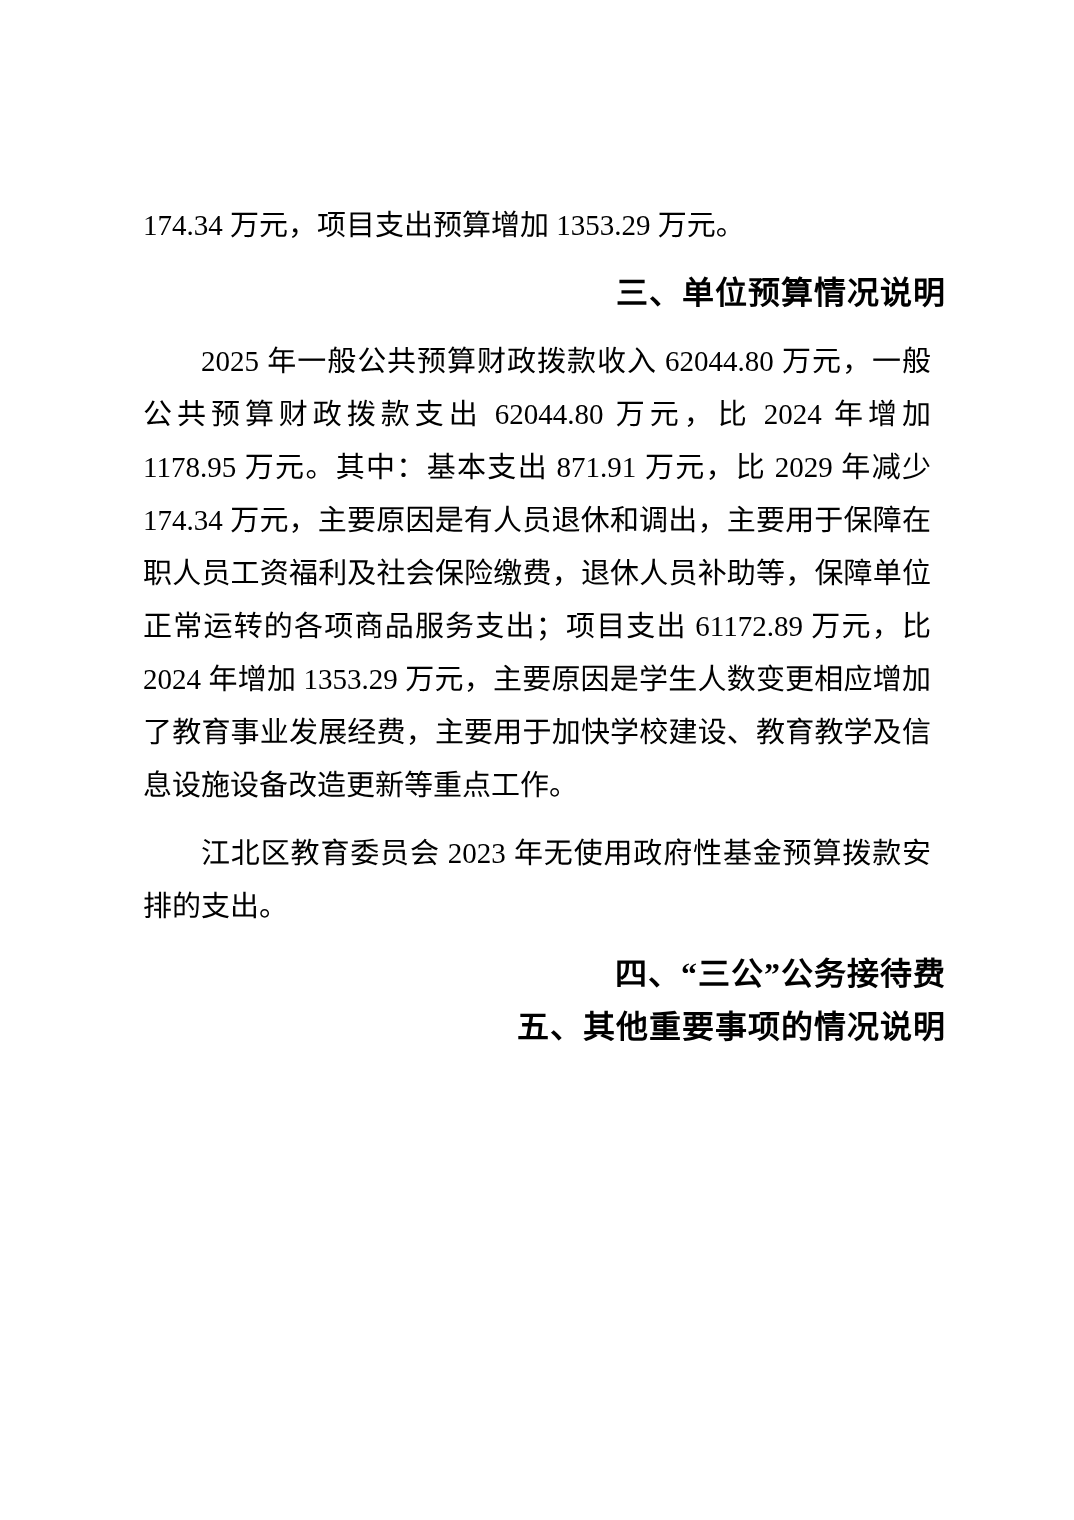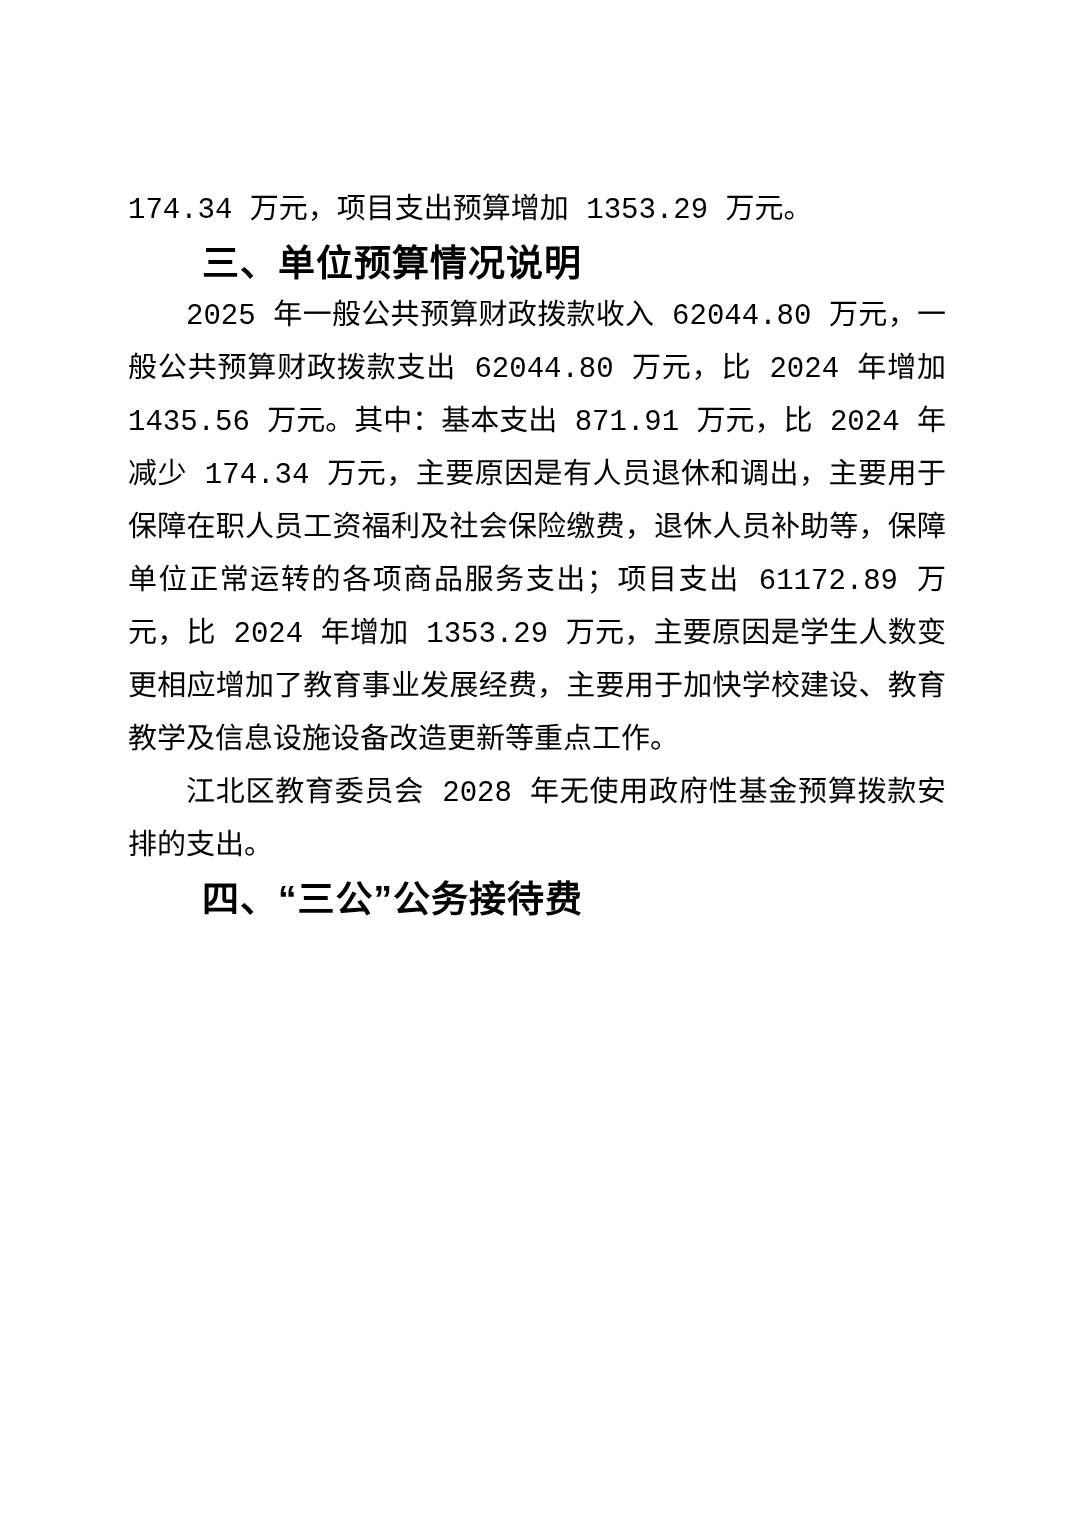--- a/index.html
+++ b/index.html
@@ -27,50 +27,50 @@
     top: 184px;
     width: 818px;
     color: #000000;
     font-family: "Liberation Serif", "DejaVu Serif", serif;
     font-size: 29px;
     line-height: 53px;
     text-align: justify;
     text-justify: inter-character;
   }
   .para {
-    margin: 0;
+    margin: 15px;
     text-indent: 2em;
-    font-family: Liberation Mono, monospace;
   }
   .para.no-indent {
     text-indent: 0;
   }
   .heading {
     margin: 0;
     text-indent: 2em;
-    font-family: Liberation Sans, sans-serif;
+    font-family: Liberation Serif, serif;
     font-weight: 700;
-    font-size: 37px;
+    font-size: 32px;
     line-height: 53px;
-    text-align: left;
+    text-align: right;
     letter-spacing: 1px;
   }
 </style>
 </head>
 <body>
 
 <div class="page">
   <div class="page-content">
 
     <p class="para no-indent">174.34 万元，项目支出预算增加 1353.29 万元。</p>
 
     <h2 class="heading">三、单位预算情况说明</h2>
 
-    <p class="para">2025 年一般公共预算财政拨款收入 62044.80 万元，一般公共预算财政拨款支出 62044.80 万元，比 2024 年增加 1435.56 万元。其中：基本支出 871.91 万元，比 2024 年减少 174.34 万元，主要原因是有人员退休和调出，主要用于保障在职人员工资福利及社会保险缴费，退休人员补助等，保障单位正常运转的各项商品服务支出；项目支出 61172.89 万元，比 2024 年增加 1353.29 万元，主要原因是学生人数变更相应增加了教育事业发展经费，主要用于加快学校建设、教育教学及信息设施设备改造更新等重点工作。</p>
+    <p class="para">2025 年一般公共预算财政拨款收入 62044.80 万元，一般公共预算财政拨款支出 62044.80 万元，比 2024 年增加 1178.95 万元。其中：基本支出 871.91 万元，比 2029 年减少 174.34 万元，主要原因是有人员退休和调出，主要用于保障在职人员工资福利及社会保险缴费，退休人员补助等，保障单位正常运转的各项商品服务支出；项目支出 61172.89 万元，比 2024 年增加 1353.29 万元，主要原因是学生人数变更相应增加了教育事业发展经费，主要用于加快学校建设、教育教学及信息设施设备改造更新等重点工作。</p>
 
-    <p class="para">江北区教育委员会 2028 年无使用政府性基金预算拨款安排的支出。</p>
+    <p class="para">江北区教育委员会 2023 年无使用政府性基金预算拨款安排的支出。</p>
 
     <h2 class="heading">四、“三公”公务接待费</h2>
 
 
+    <h2 class="heading">五、其他重要事项的情况说明</h2>
 
   </div>
 </div>
 
 </body></html>

